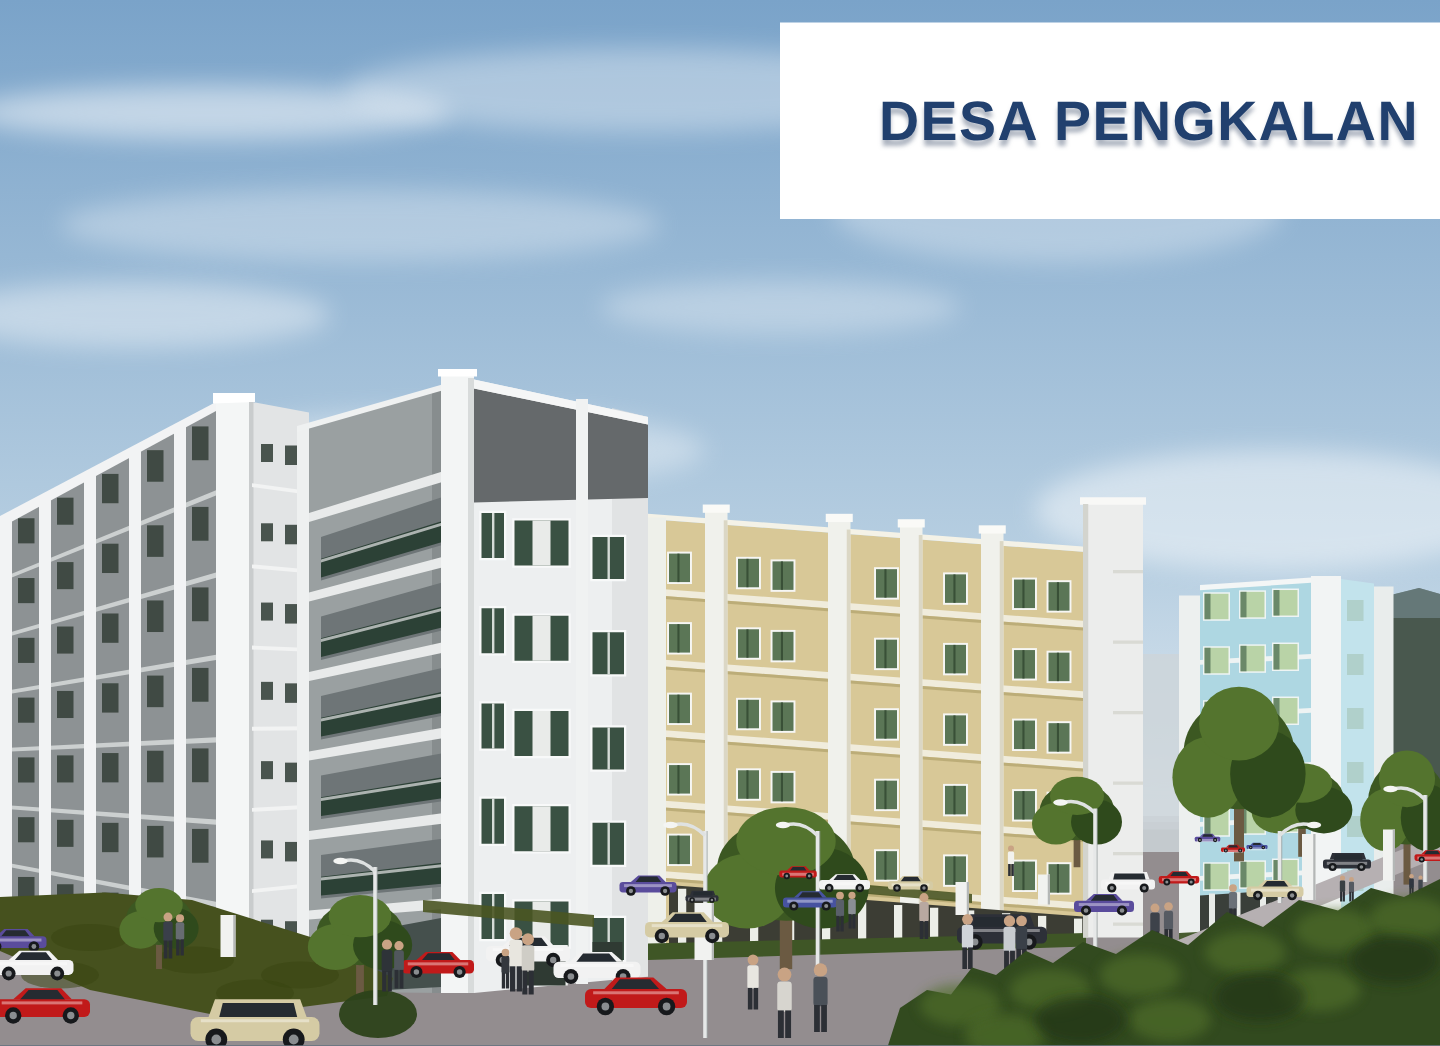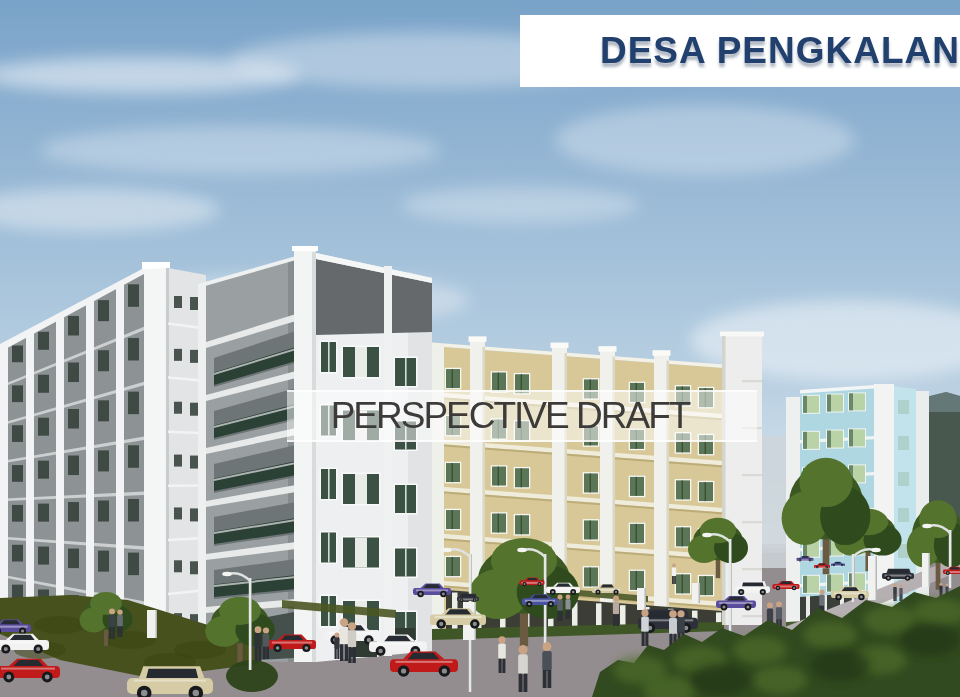--- a/index.html
+++ b/index.html
@@ -1,22 +1,22 @@
 <!DOCTYPE html>
 <html style="--sky-top: #7aa3c9; --sky-mid: #b9d0e2; --sky-low: #e6edf4; --banner-bg: #ffffff; --banner-text: #21406e; --watermark-bg: rgba(255,255,255,0.52); --watermark-text: #3c3b39; --mountain: #49584e; --mountain-haze: #8298a2; --gray-face: #8d9294; --fin-white: #f2f3f4; --window-dark: #39443d; --center-front: #edeff0; --center-band: #65696b; --center-side: #9aa0a1; --balcony-dark: #6e7577; --window-green: #3a5143; --frame-white: #f8f9f9; --yellow-face: #d8c897; --yellow-band: #f0ecdc; --yellow-window: #5b7656; --ground-opening: #3c3d34; --blue-face: #aed7e2; --blue-side: #c2e3ec; --blue-window: #b9d3a7; --road: #938d8f; --sidewalk: #b6b0b2; --grass: #46511e; --forest: #324a1f; --forest-light: #51702c; --car-red: #c11a1a; --car-white: #f2f2f2; --car-beige: #d5cba4; --car-purple: #5a4c9c; --car-blue: #4753a0; --car-dark: #2d3038;"><head>
 <meta charset="utf-8">
 <style>
   html,body{margin:0;padding:0;background:#222;}
   #stage{position:relative;width:960px;height:697px;overflow:hidden;
          font-family:"Liberation Sans",sans-serif;background:#9cb8d4;}
   #scene{position:absolute;inset:0;display:block;}
-  .banner{position:absolute;top:15px;left:520px;right:0;height:72px;
+  .banner{position:absolute;top:15px;left:520px;right:0;height:131px;
           background:var(--banner-bg,#fff);
           display:flex;flex-direction:column;justify-content:center;
-          align-items:flex-end;gap:12px;padding-right:0;box-sizing:border-box;}
+          align-items:flex-end;gap:12px;padding-right:14px;box-sizing:border-box;}
   .banner .line{font-size:37px;font-weight:bold;letter-spacing:1px;
           line-height:40px;color:var(--banner-text,#21406e);
           text-shadow:0 4px 3px rgba(106,118,140,.55);white-space:nowrap;}
   .watermark{position:absolute;left:287px;top:390px;width:470px;height:52px;
           background:var(--watermark-bg,rgba(255,255,255,.52));
           border-top:2px solid rgba(255,255,255,.75);
           border-bottom:2px solid rgba(255,255,255,.75);
           display:flex;align-items:center;justify-content:center;box-sizing:border-box;}
   .watermark .wm-text{font-size:37px;letter-spacing:-2px;color:var(--watermark-text,#3c3b39);
           transform:translateX(-12px);white-space:nowrap;}
@@ -962,17 +962,14 @@
         <ellipse cx="720" cy="680" rx="30" ry="16" filter="url(#blur4)" style="fill: rgb(34, 54, 24); opacity: 0.7;"></ellipse>
         <ellipse cx="840" cy="665" rx="30" ry="16" filter="url(#blur4)" style="fill: rgb(34, 54, 24); opacity: 0.7;"></ellipse>
         <ellipse cx="930" cy="640" rx="30" ry="16" filter="url(#blur4)" style="fill: rgb(34, 54, 24); opacity: 0.7;"></ellipse>
       </g>
   </svg>
 
   <div class="banner">
     <div class="line">DESA PENGKALAN</div>
   </div>
 
-  <div class="watermark">
-    <span class="wm-text">PERSPECTIVE DRAFT</span>
-  </div>
 
 </div>
 
 </body></html>

